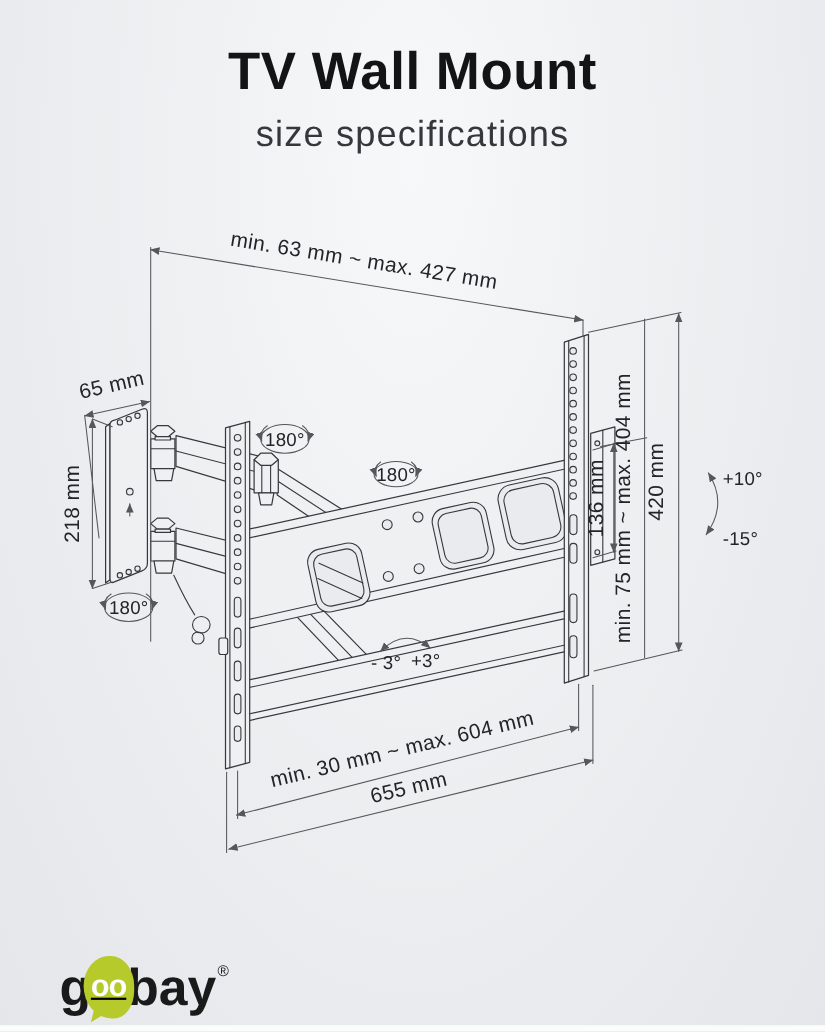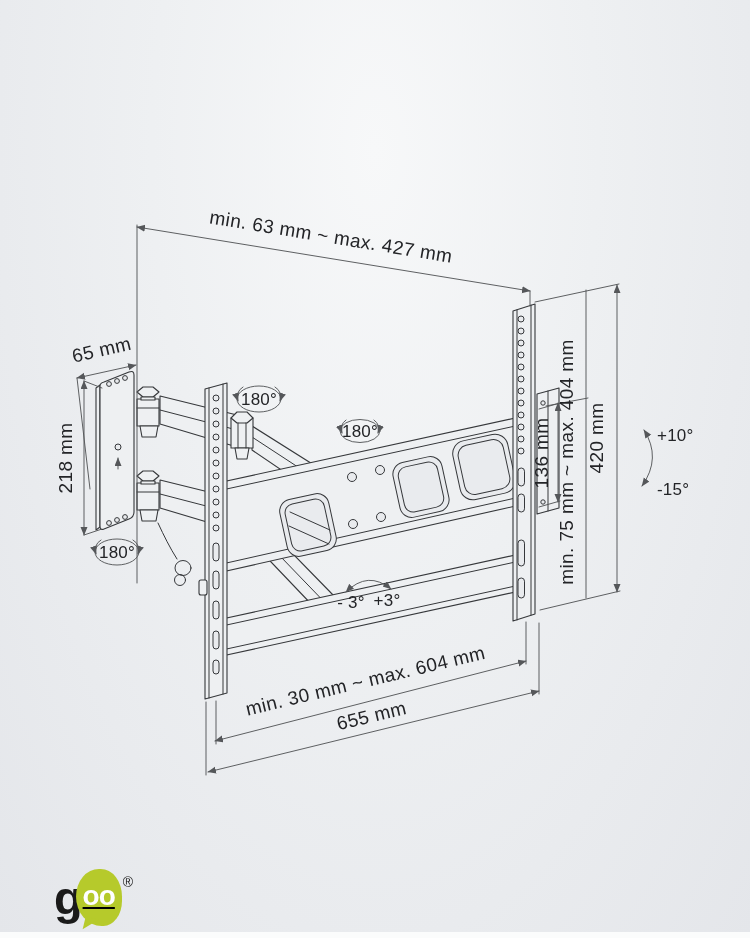--- a/index.html
+++ b/index.html
@@ -36,20 +36,24 @@
   .logo .lg-oo{color:#ffffff;font-size:28px;font-weight:700;letter-spacing:-1px;margin-top:-3px;position:relative;z-index:1;}
   .logo .lg-bay{font-size:47px;font-weight:700;color:#1a1a1a;margin-left:-6px;line-height:1;}
   .logo .lg-reg{font-size:14px;font-weight:400;color:#1a1a1a;position:relative;top:-15px;left:1px;}
   .bottom-strip{position:absolute;left:0;bottom:0;width:750px;height:6px;background:#fbfcfc;}
 </style>
 </head>
 <body>
 
 <div class="stage">
 
+  <div class="hdr">
+    <div class="title">TV Wall Mount</div>
+    <div class="subtitle">size specifications</div>
+  </div>
 
   <svg class="diagram" width="750" height="938" viewBox="0 0 750 938" xmlns="http://www.w3.org/2000/svg">
     <defs>
       <marker id="ah" orient="auto-start-reverse" markerUnits="userSpaceOnUse" markerWidth="11" markerHeight="9" refX="8" refY="3.5">
         <path d="M0,0 L8.5,3.5 L0,7 Z" fill="#55575a"></path>
       </marker>
     </defs>
 
     <g>
 
@@ -277,17 +281,18 @@
       <text class="angtxt" text-anchor="start" x="657" y="441" font-size="19">+10°</text>
       <text class="angtxt" text-anchor="start" x="657" y="495" font-size="19">-15°</text>
     </g>
   </svg>
 
   <div class="logo">
     <span class="lg-g">g</span>
     <span class="bubble">
       <span class="lg-oo">oo</span>
     </span>
+    <span class="lg-bay">bay</span>
     <span class="lg-reg">®</span>
   </div>
 
   <div class="bottom-strip"></div>
 </div>
 
 </body></html>

